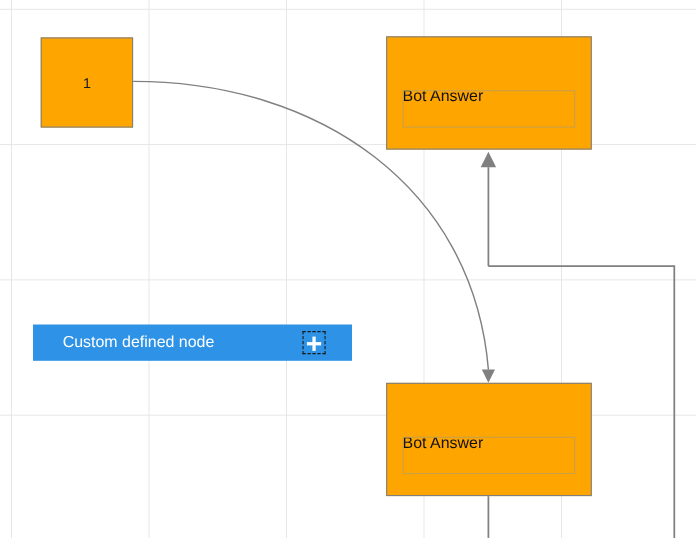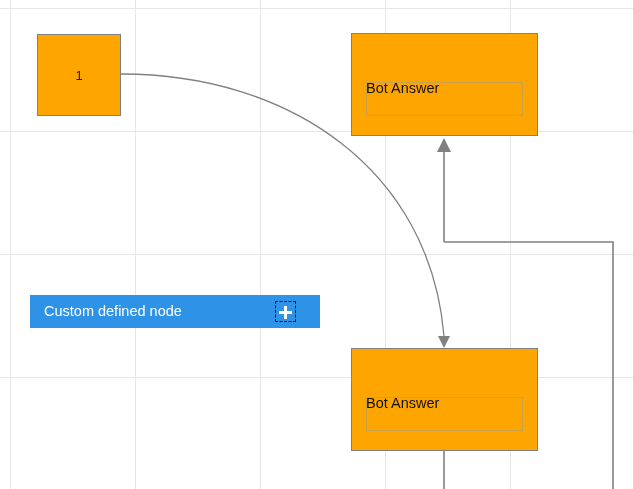--- a/index.html
+++ b/index.html
@@ -84,21 +84,21 @@
     height: 33px;
     background: #2e93e6;
     box-sizing: border-box;
     display: flex;
     align-items: center;
   }
   #custom-node .cn-label {
     color: #ffffff;
     font-size: 14.5px;
     line-height: 1;
-    margin-left: 14px;
+    margin-left: 27px;
     white-space: nowrap;
   }
   #custom-node .cn-add {
     position: absolute;
     right: 24px;
     top: 6px;
     width: 21px;
     height: 21px;
     box-sizing: border-box;
     border: 1px dashed #1a1a1a;

